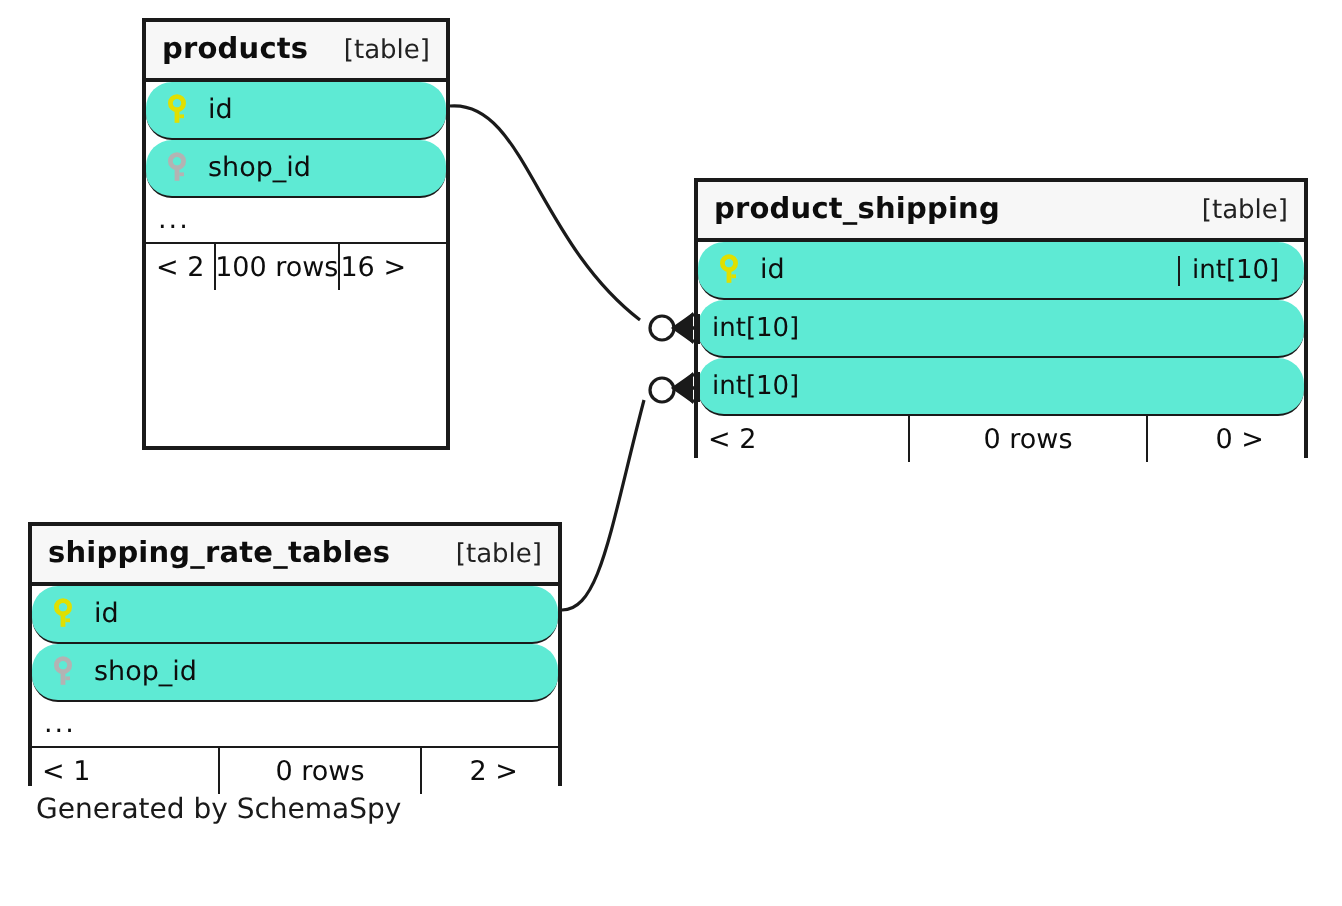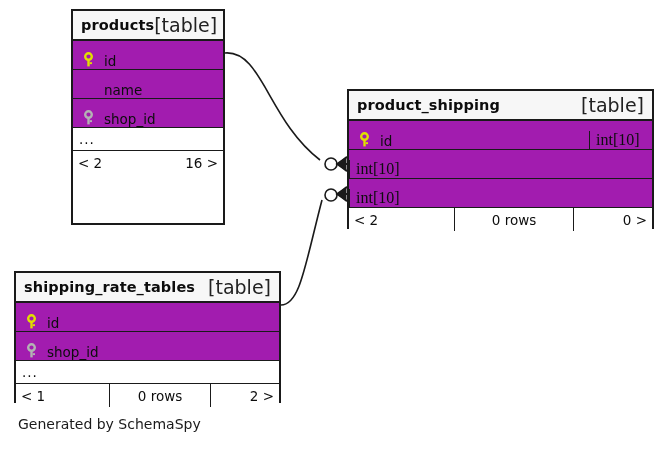--- a/index.html
+++ b/index.html
@@ -41,51 +41,51 @@
     justify-content: space-between;
     padding: 0 8px;
   }
   .tbl-title {
     font-size: 14.5px;
     font-weight: bold;
     color: #0d0d0d;
     letter-spacing: 0.1px;
   }
   .tbl-kind {
-    font-size: 19px;
+    font-size: 13px;
     color: #222222;
   }
 
   .tbl-row {
     box-sizing: border-box;
     height: 29px;
     display: flex;
-    align-items: flex-end;
+    align-items: center;
     border-bottom: 1.5px solid #1a1a1a;
-    background: #a21caf;
+    background: #5eead4;
+    border-radius: 13px;
   }
   .tbl-row:last-child { border-bottom: none; }
 
   .col-name {
     flex: 1 1 auto;
     display: flex;
     align-items: center;
     padding-left: 7px;
     min-width: 0;
   }
   .col-type {
     flex: 0 0 auto;
     width: 56px;
     border-left: 1.5px solid #1a1a1a;
     display: flex;
     align-items: center;
     padding-left: 6px;
-    font-size: 16px;
-    color: #0d0d0d;
-    font-family: Liberation Serif, serif;
+    font-size: 13px;
+    color: #0d0d0d;
   }
   .field-label {
     font-size: 13.5px;
     color: #0d0d0d;
     white-space: nowrap;
   }
 
   
   .key-icon {
     flex: 0 0 auto;
@@ -125,41 +125,41 @@
   }
   .foot-cell {
     display: flex;
     align-items: center;
     font-size: 13.5px;
     color: #0d0d0d;
     white-space: nowrap;
   }
   .foot-left   { justify-content: flex-start; padding-left: 5px; }
   .foot-mid    { justify-content: center; border-left: 1.5px solid #1a1a1a; border-right: 1.5px solid #1a1a1a; }
-  .foot-right  { justify-content: flex-end; padding-right: 5px; }
+  .foot-right  { justify-content: flex-end; padding-right: 20px; }
 
   
   #tbl-products {
     left: 71px;
     top: 9px;
     width: 154px;
     height: 216px;
   }
   #tbl-products .tbl-row { height: 29px; }
 
   #tbl-product-shipping {
     left: 347px;
     top: 89px;
     width: 307px;
     height: 140px;
   }
 
   #tbl-shipping-rate-tables {
     left: 14px;
-    top: 271px;
+    top: 261px;
     width: 267px;
     height: 132px;
   }
 
   
   #tbl-products .foot-left  { width: 44px; }
   #tbl-products .foot-mid   { width: 69px; }
   #tbl-products .foot-right { flex: 1 1 auto; }
 
   #tbl-product-shipping .foot-left  { width: 100px; }
@@ -167,21 +167,21 @@
   #tbl-product-shipping .foot-right { flex: 1 1 auto; }
 
   #tbl-shipping-rate-tables .foot-left  { width: 88px; }
   #tbl-shipping-rate-tables .foot-mid   { width: 100px; }
   #tbl-shipping-rate-tables .foot-right { flex: 1 1 auto; }
 
   
   #caption {
     position: absolute;
     left: 18px;
-    top: 416px;
+    top: 397px;
     font-size: 14px;
     color: #1a1a1a;
   }
 
   
   #edges {
     position: absolute;
     left: 0; top: 0;
     width: 671px; height: 453px;
     z-index: 2;
@@ -222,46 +222,41 @@
           <svg width="17" height="17" viewBox="0 0 17 17" xmlns="http://www.w3.org/2000/svg">
             <circle cx="8.5" cy="4.6" r="3.3" fill="none" stroke="#e0e000" stroke-width="2.4"></circle>
             <rect x="7.3" y="6.8" width="2.4" height="7.6" fill="#e0e000"></rect>
             <rect x="9.7" y="10.2" width="2.3" height="1.9" fill="#e0e000"></rect>
           </svg>
         </span>
         <span class="field-label">id</span>
       </div>
     </div>
 
-    <div class="tbl-row">
-      <div class="col-name">
-        <span class="key-spacer"></span>
-        <span class="field-label">name</span>
-      </div>
-    </div>
 
 
 
     <div class="tbl-row">
       <div class="col-name">
         <span class="key-icon">
           <svg width="17" height="17" viewBox="0 0 17 17" xmlns="http://www.w3.org/2000/svg">
             <circle cx="8.5" cy="4.6" r="3.3" fill="none" stroke="#b3b3b3" stroke-width="2.4"></circle>
             <rect x="7.3" y="6.8" width="2.4" height="7.6" fill="#b3b3b3"></rect>
             <rect x="9.7" y="10.2" width="2.3" height="1.9" fill="#b3b3b3"></rect>
           </svg>
         </span>
         <span class="field-label">shop_id</span>
       </div>
     </div>
 
     <div class="row-ellipsis">...</div>
 
     <div class="tbl-footer">
       <div class="foot-cell foot-left">&lt; 2</div>
+      <div class="foot-cell foot-mid">100 rows</div>
       <div class="foot-cell foot-right">16 &gt;</div>
     </div>
   </div>
 
   <div class="table-box" id="tbl-product-shipping">
     <div class="tbl-header">
       <span class="tbl-title">product_shipping</span>
       <span class="tbl-kind">[table]</span>
     </div>
 

